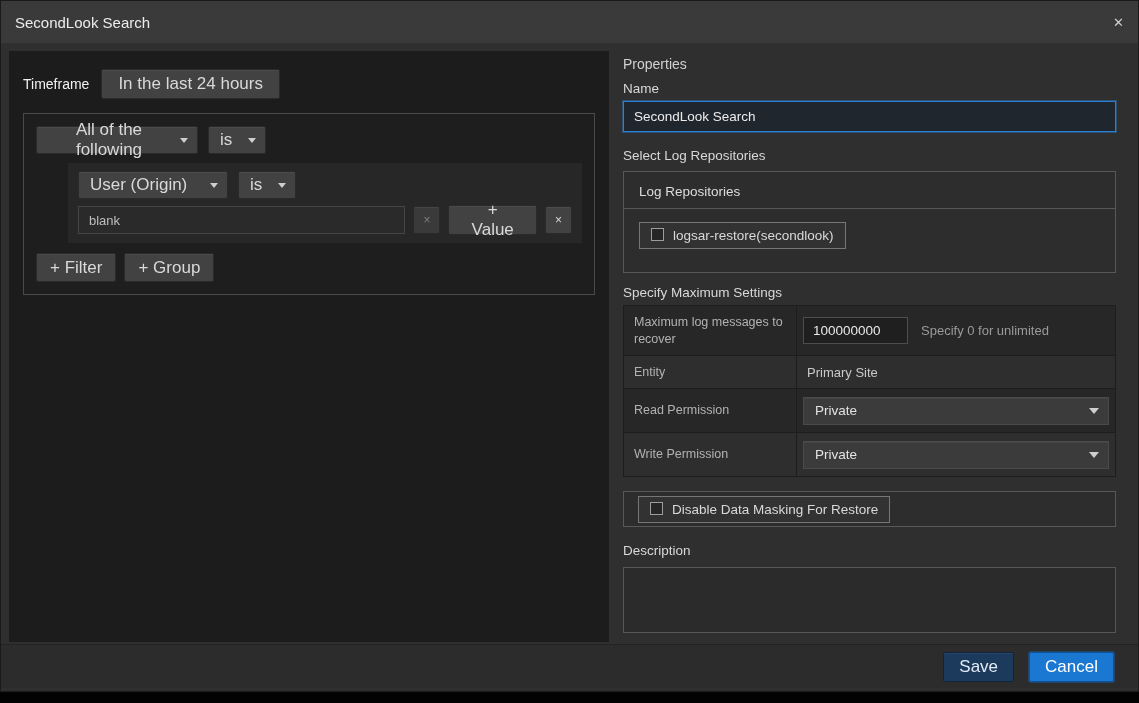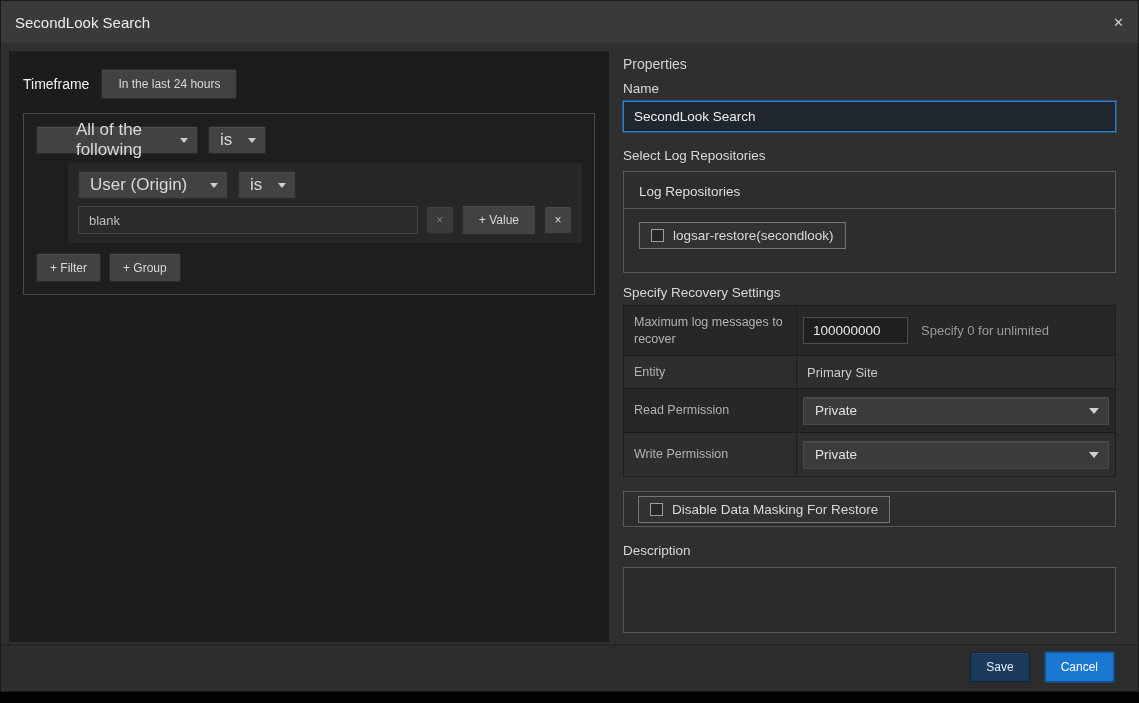--- a/index.html
+++ b/index.html
@@ -16,21 +16,21 @@
   .titlebar .close { margin-left: auto; color: #cfcfcf; font-size: 13px; cursor: pointer; }
 
   
   .left-panel { position: absolute; left: 8px; top: 50px; width: 600px; height: 591px;
     background: #1c1c1c; }
   .right-panel { position: absolute; left: 622px; top: 50px; width: 493px; height: 591px; }
 
   
   .btn { display: inline-flex; align-items: center; justify-content: center;
     height: 30px; padding: 0 16px; background: #424242; border: 1px solid #2a2a2a;
-    border-radius: 2px; color: #d9d9d9; font-size: 12px; cursor: pointer;
+    border-radius: 2px; color: #d9d9d9; font-size: 17px; cursor: pointer;
     font-family: "Liberation Sans", sans-serif; box-shadow: inset 0 1px 0 rgba(255,255,255,0.05); }
   .btn.small { width: 28px; height: 28px; padding: 0; font-size: 12px; }
   .btn.dim { color: #7d7d7d; background: #3a3a3a; }
 
   
   .dd { display: inline-flex; align-items: center; justify-content: space-between;
     height: 28px; padding: 0 9px 0 11px; background: #424242; border: 1px solid #2a2a2a;
     border-radius: 2px; color: #d9d9d9; font-size: 17px; cursor: pointer; gap: 10px;
     box-shadow: inset 0 1px 0 rgba(255,255,255,0.05); }
   .dd-wide { width: 162px; }
@@ -60,21 +60,21 @@
   .section-label { color: #d2d2d2; font-size: 14px; margin: 5px 0 2px; }
   .field-label { color: #d8d8d8; font-size: 13.5px; margin: 9px 0 5px; }
   .name-input { width: 100%; height: 31px; background: #20262d;
     border: 1px solid #2b7fd0; box-shadow: 0 0 0 1px rgba(43,127,208,0.45);
     color: #ececec; font-size: 13.5px; padding: 0 10px; outline: none;
     font-family: "Liberation Sans", sans-serif; }
   .gap16 { margin-top: 16px; }
   .repos-box { margin-top: 8px; border: 1px solid #585858; height: 102px; background: #2d2d2d; }
   .repos-title { color: #dedede; font-size: 13.5px; padding: 12px 15px 9px; }
   .repos-divider { border: none; border-top: 1px solid #585858; margin: 0; }
-  .check-item { display: inline-flex; align-items: center; gap: 9px;
+  .check-item { display: inline-flex; align-items: flex-start; gap: 9px;
     border: 1px solid #767676; padding: 5px 11px; margin: 13px 0 0 15px;
     color: #d9d9d9; font-size: 13.5px; cursor: pointer; background: #323232; }
   .checkbox { width: 13px; height: 13px; border: 1px solid #9d9d9d; background: #262626;
     flex: 0 0 auto; }
 
   .settings-table { margin-top: 3px; border: 1px solid #1d1d1d; border-bottom: none; }
   .srow { display: flex; border-bottom: 1px solid #1d1d1d; }
   .srow.alt1 { background: #272727; }
   .srow.alt2 { background: #2e2e2e; }
   .scell-label { width: 173px; flex: 0 0 auto; border-right: 1px solid #1d1d1d;
@@ -177,21 +177,21 @@
       <div class="field-label gap16">Select Log Repositories</div>
       <div class="repos-box">
         <div class="repos-title">Log Repositories</div>
         <hr class="repos-divider">
         <label class="check-item">
           <span class="checkbox"></span>
           <span>logsar-restore(secondlook)</span>
         </label>
       </div>
 
-      <div class="field-label" style="margin-top:12px;">Specify Recovery Settings</div>
+      <div class="field-label" style="margin-top:12px;">Specify Maximum Settings</div>
       <div class="settings-table">
         <div class="srow alt1 row-max">
           <div class="scell-label">Maximum log messages to recover</div>
           <div class="scell-value">
             <input class="num-input" value="100000000" style="">
             <span class="hint">Specify 0 for unlimited</span>
           </div>
         </div>
         <div class="srow alt2 row-entity">
           <div class="scell-label">Entity</div>

